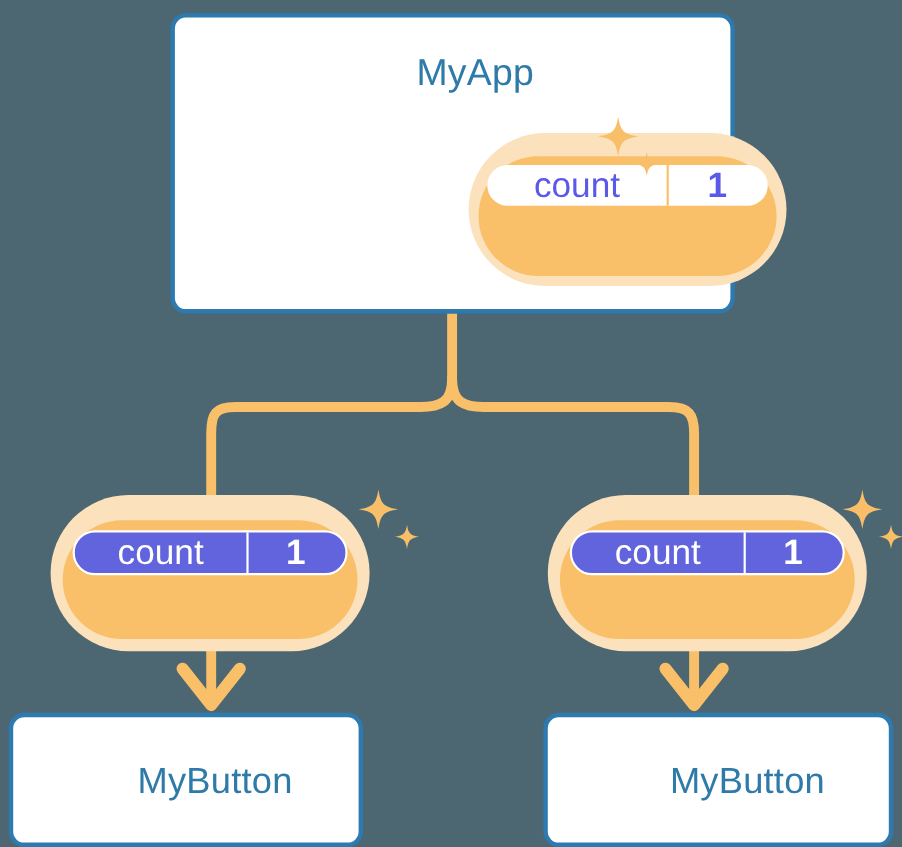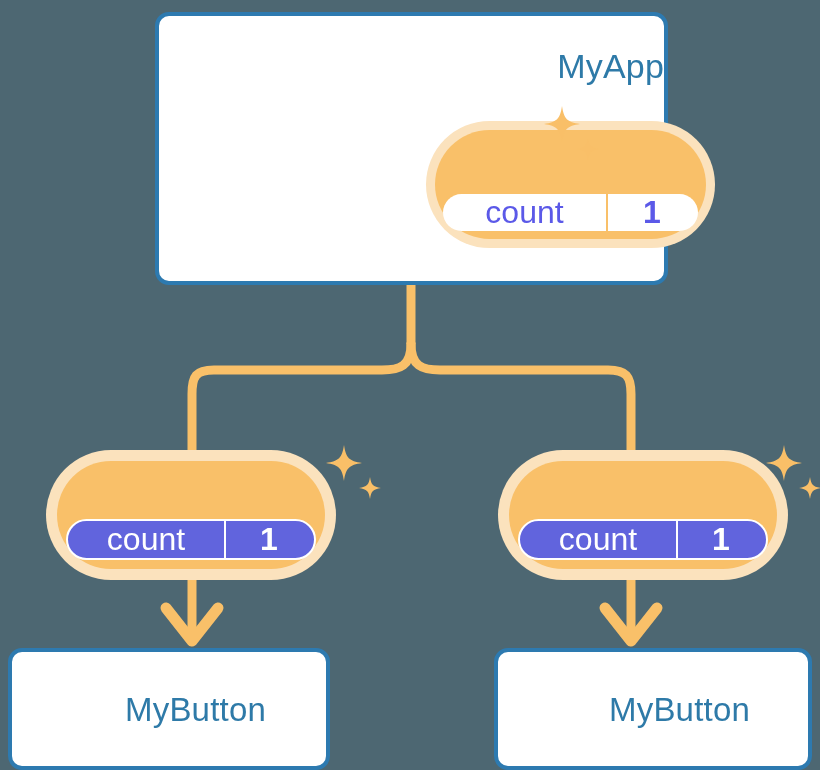--- a/index.html
+++ b/index.html
@@ -37,21 +37,21 @@
   .card {
     background: #ffffff;
     border: 4px solid #2d7ab0;
     border-radius: 14px;
     box-sizing: border-box;
   }
   .card-title {
     color: #2e7aa8;
     font-size: 34px;
     font-weight: 400;
-    text-align: right;
+    text-align: center;
     letter-spacing: 0.2px;
     line-height: 1;
     padding-left: 41px;
   }
 
   
   #app-card {
     left: 155px;
     top: 12px;
     width: 513px;
@@ -82,22 +82,23 @@
     position: absolute;
     border-radius: 999px;
     background: #fbe2bd;
   }
   
   .pill-ring {
     position: relative;
     border-radius: 999px;
     background: #f9c069;
     display: flex;
-    align-items: flex-end;
-    box-sizing: border-box;
+    align-items: flex-start;
+    box-sizing: border-box;
+    margin-top: 12px;
   }
   .pill-inner {
     flex: 1 1 auto;
     border-radius: 999px;
     display: flex;
     align-items: stretch;
     box-sizing: border-box;
   }
   .pill-cell {
     display: flex;

